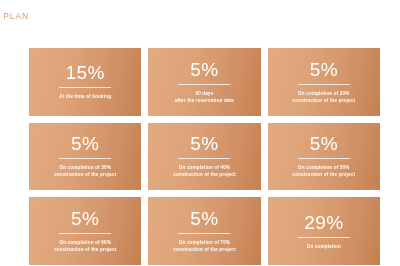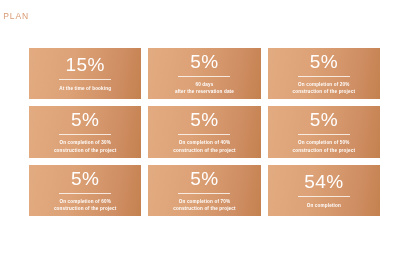--- a/index.html
+++ b/index.html
@@ -24,21 +24,21 @@
     color: #d99a72;
     font-weight: 400;
     white-space: nowrap;
   }
 
   #card-grid {
     position: absolute;
     left: 29px;
     top: 48px;
     width: 351px;
-    height: 168px;
+    height: 217px;
     display: grid;
     grid-template-columns: repeat(3, 1fr);
     grid-template-rows: repeat(3, 1fr);
     gap: 7px;
   }
 
   .payment-card {
     position: relative;
     background: linear-gradient(100deg, #e3ab81 0%, #dda277 38%, #cf8e63 78%, #c4814f 100%);
     display: flex;
@@ -134,19 +134,19 @@
   </div>
 
   <div class="payment-card">
     <div class="card-percent">5%</div>
     <div class="card-divider"></div>
     <div class="card-caption">On completion of 70%</div>
     <div class="card-caption">construction of the project</div>
   </div>
 
   <div class="payment-card">
-    <div class="card-percent">54%</div>
+    <div class="card-percent">29%</div>
     <div class="card-divider"></div>
     <div class="card-caption">On completion</div>
     <div class="card-caption"></div>
   </div>
 
 </div>
 
 </body></html>

